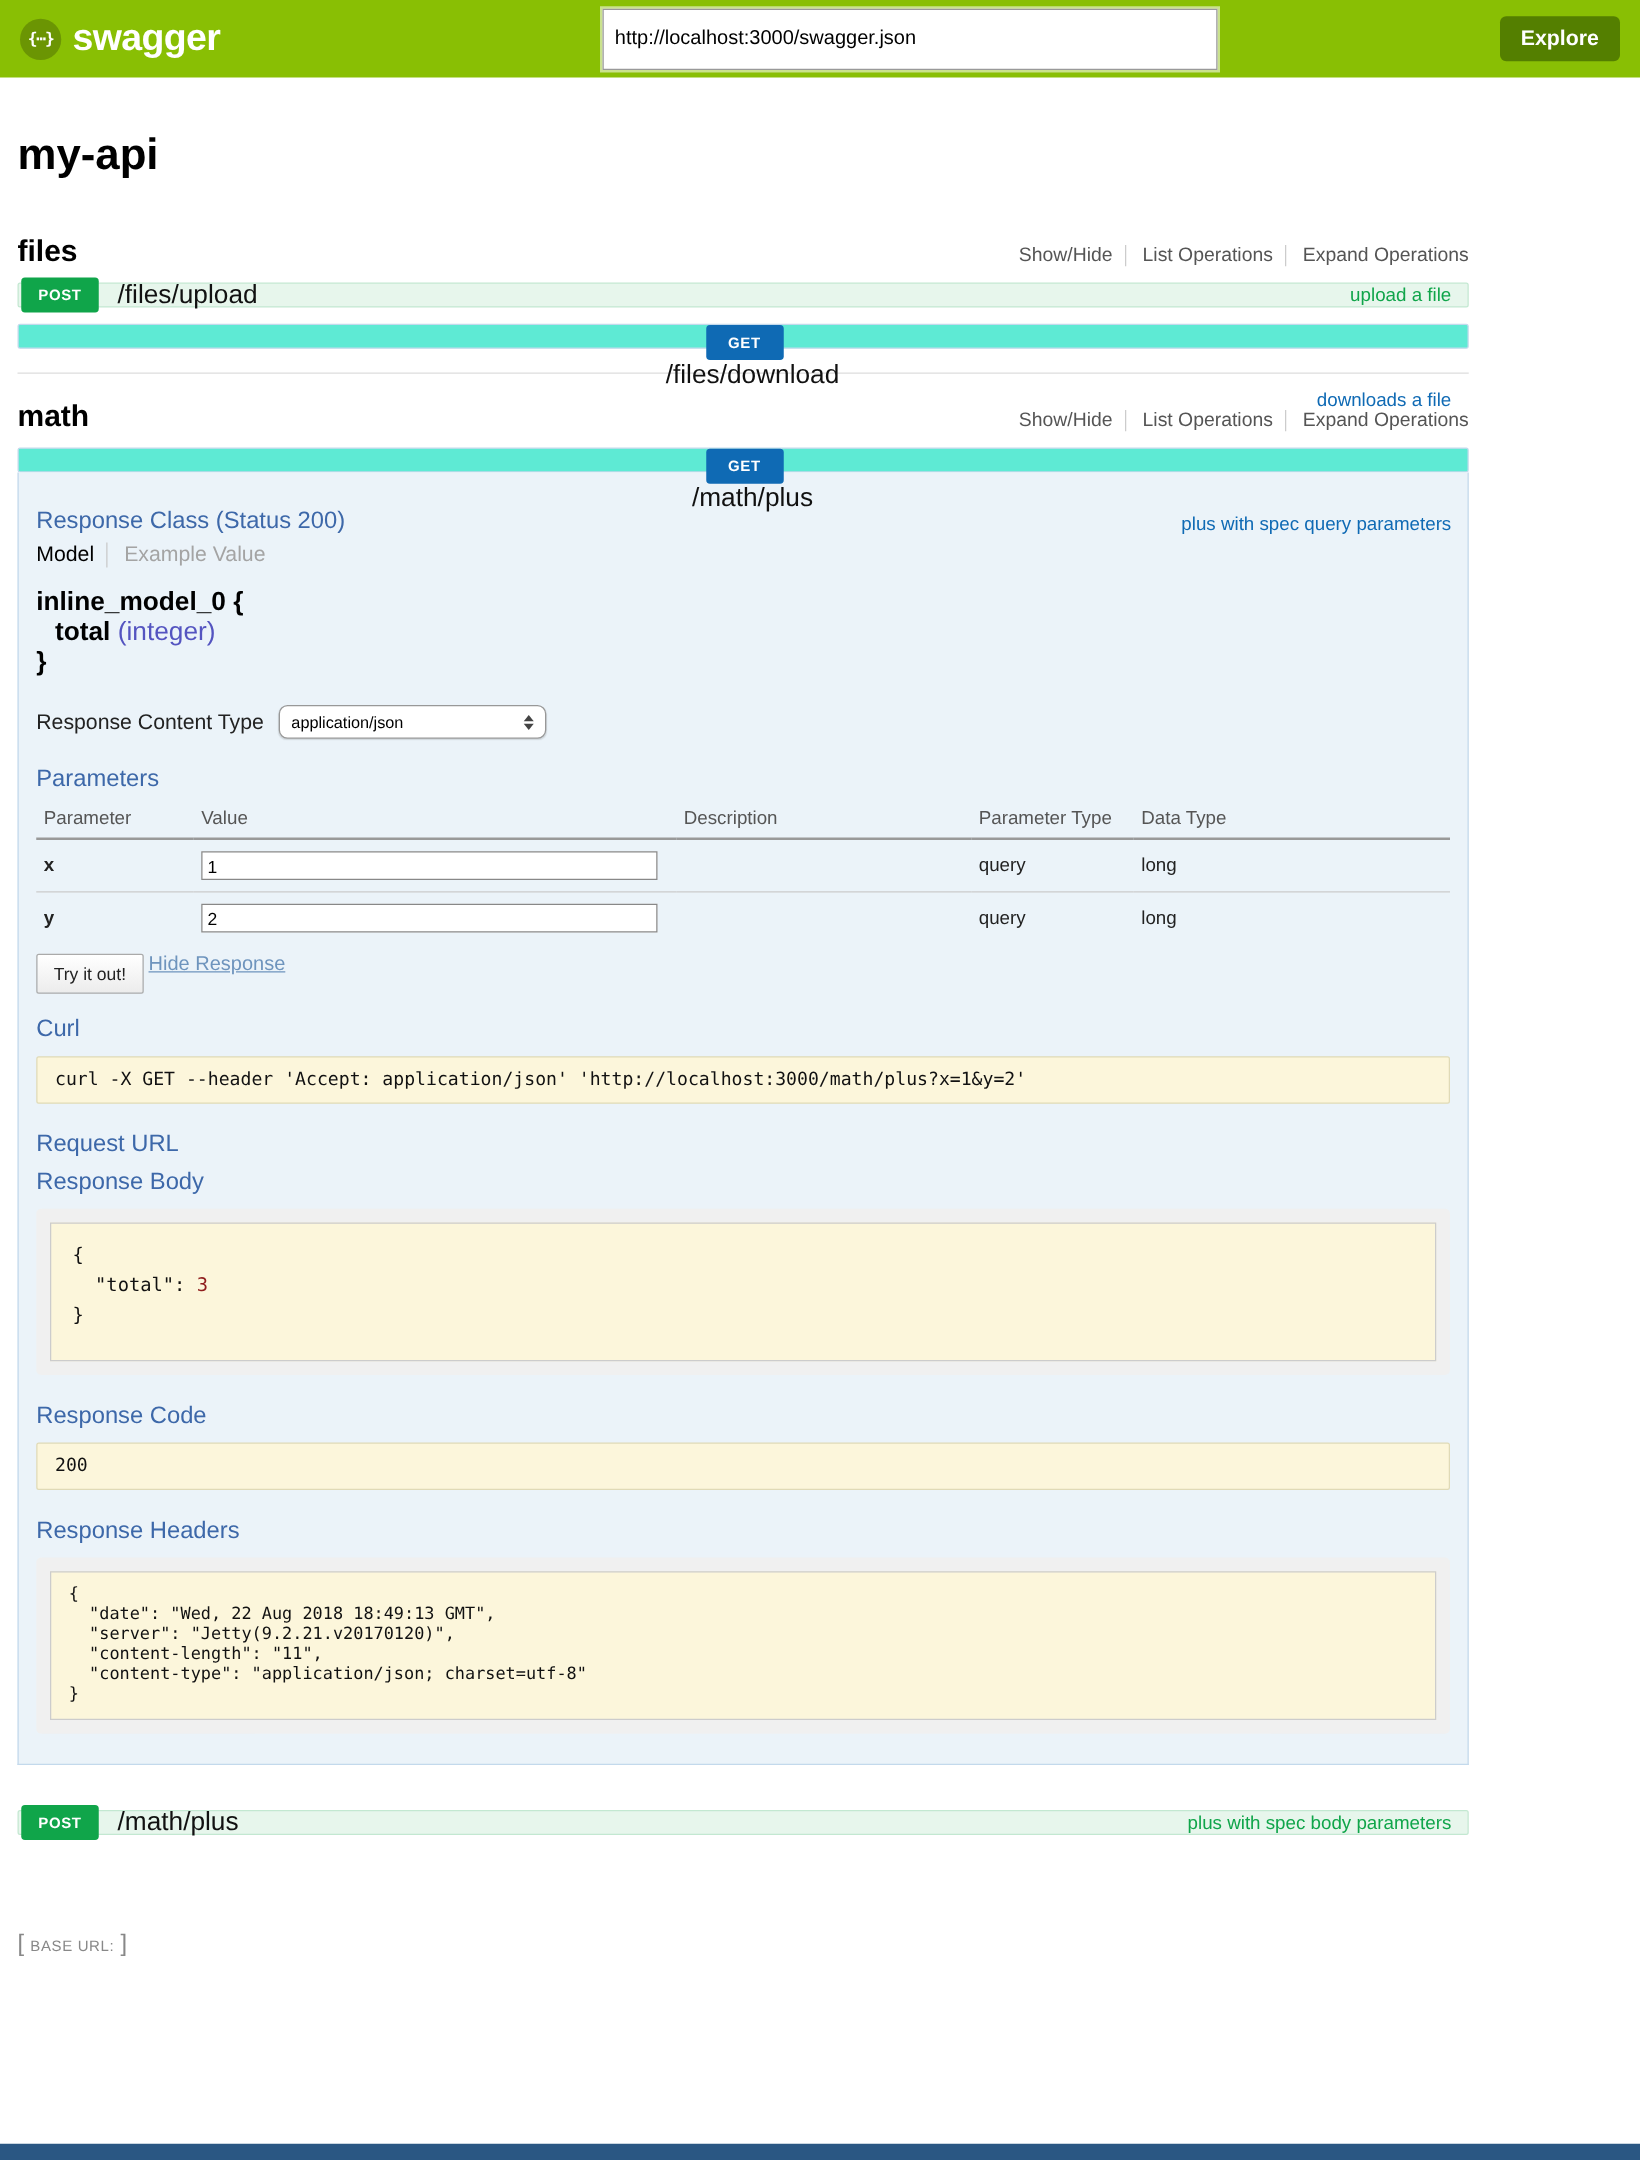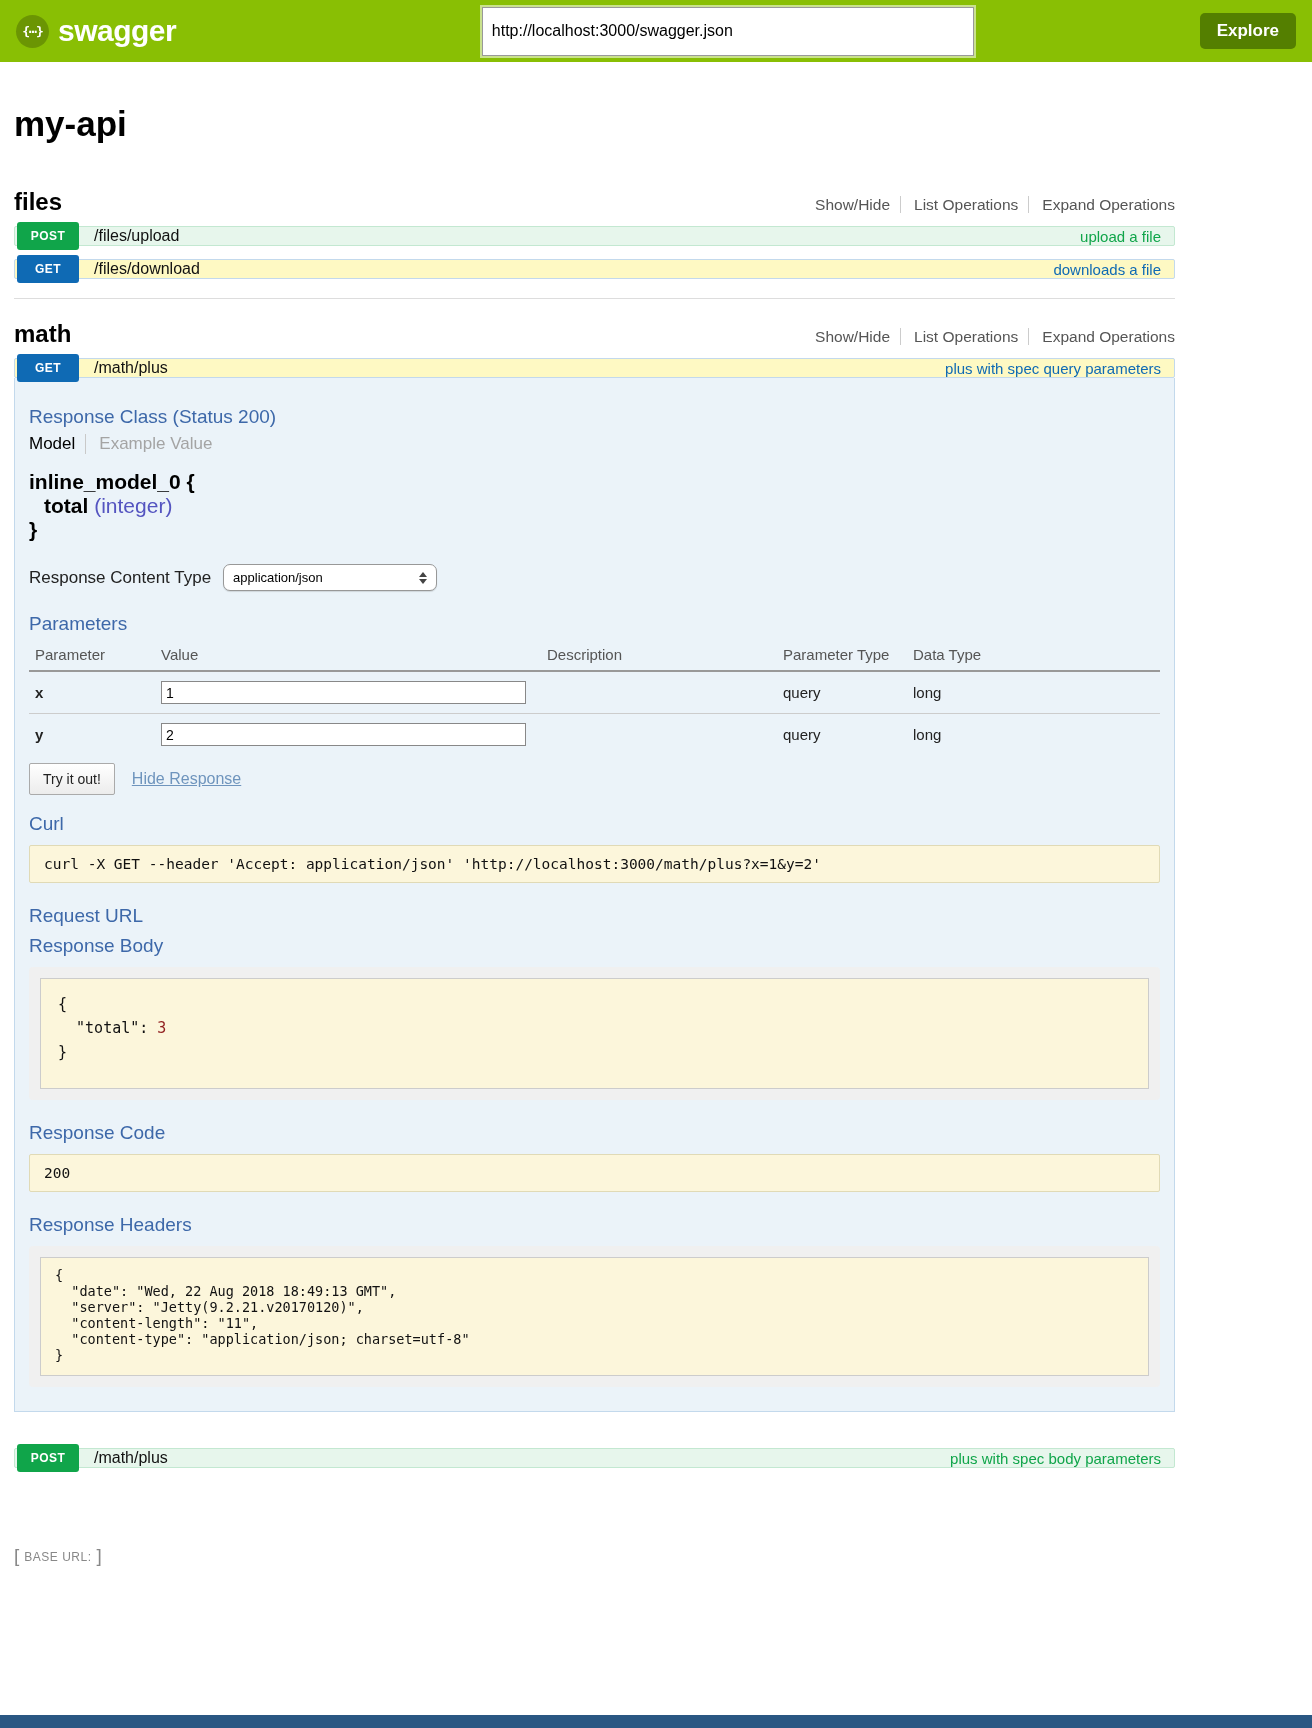--- a/index.html
+++ b/index.html
@@ -50,29 +50,29 @@
   .sec-title { font-size: 24px; font-weight: bold; color: #000; }
   .ops-links { font-size: 15.5px; color: #555; padding-bottom: 2px; }
   .ops-link { cursor: pointer; }
   .piped { border-left: 1px solid #ccc; padding-left: 13px; margin-left: 10px; }
 
   .op-row {
     height: 20px; display: flex; align-items: center;
     border-radius: 2px; cursor: pointer;
   }
   .op-row.post { background: #e7f6ec; border: 1px solid #c3e8d1; }
-  .op-row.get  { background: #fef9c3; border: 1px solid #c3d9ec; }
+  .op-row.get  { background: #5eead4; border: 1px solid #c3d9ec; flex-direction: column; }
   .badge {
     width: 62px; height: 28px; line-height: 28px; margin-left: 2px;
     border-radius: 3px; color: #fff; font-size: 12px; font-weight: bold;
     text-align: center; letter-spacing: 0.5px; flex: 0 0 auto;
   }
   .badge.post { background: #10a54a; }
   .badge.get  { background: #0f6ab4; }
-  .path { margin-left: 15px; font-size: 16px; color: #111; }
+  .path { margin-left: 15px; font-size: 21px; color: #111; }
   .summary { margin-left: auto; margin-right: 13px; font-size: 15px; }
   .summary.green { color: #10a54a; }
   .summary.blue  { color: #0f6ab4; }
   .row-gap { height: 13px; }
   .sec-divider { border: none; border-top: 1px solid #ddd; margin: 19px 0 21px 0; }
 
   
   .op-content {
     background: #ebf3f9; border: 1px solid #c3d9ec; border-top: none;
     padding: 20px 14px 20px 14px;
@@ -110,21 +110,21 @@
   table.params td { padding: 9px 6px; font-size: 15px; color: #222; vertical-align: middle; }
   tr.param-row-x td { border-bottom: 1px solid #ccc; }
   .pname { font-weight: bold; color: #000; }
   .pinput {
     width: 365px; height: 23px; border: 1px solid #888; background: #fff;
     font-family: "Liberation Sans", sans-serif; font-size: 14px; padding: 0 4px; color: #000;
   }
   .col-param { width: 126px; } .col-value { width: 386px; } .col-desc { width: 236px; }
   .col-ptype { width: 130px; } .col-dtype { width: auto; }
 
-  .try-row { display: flex; align-items: center; gap: 17px; margin: 8px 0 18px 0; }
+  .try-row { display: flex; align-items: flex-start; gap: 4px; margin: 8px 0 18px 0; }
   .try-btn {
     background: linear-gradient(#ffffff, #ececec);
     border: 1px solid #aaa; border-radius: 2px;
     font-family: "Liberation Sans", sans-serif;
     font-size: 14px; color: #222; padding: 7px 13px; cursor: pointer;
   }
   .hide-response { color: #6e94bd; font-size: 16px; text-decoration: underline; cursor: pointer; }
 
   .code-box {
     background: #fcf6db; border: 1px solid #e0dab6; border-radius: 2px;

